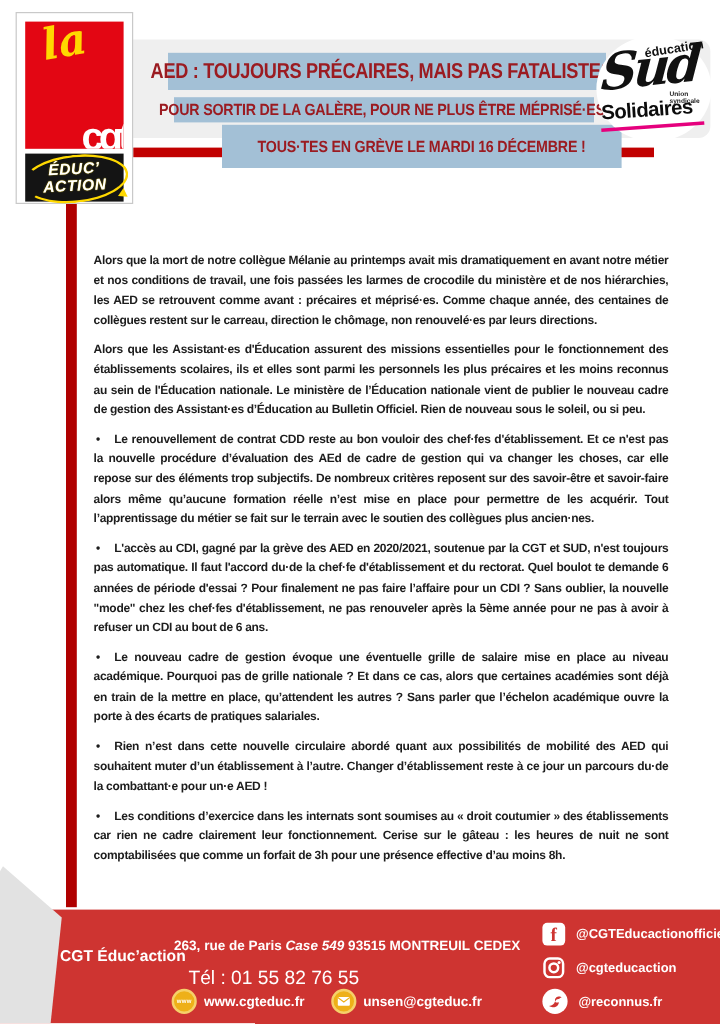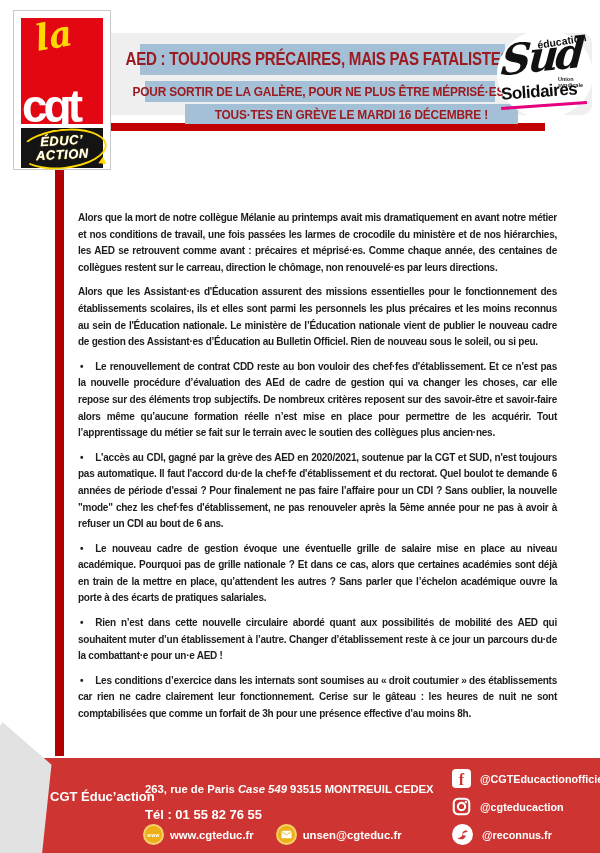--- a/index.html
+++ b/index.html
@@ -4,33 +4,33 @@
 <style>
   html,body{margin:0;padding:0;background:#fff;}
   .page{position:relative;width:600px;height:853px;background:#fff;overflow:hidden;
         font-family:"Liberation Sans",sans-serif;}
 
   
   .band{position:absolute;left:100px;top:33px;width:492px;height:82px;background:#efefef;border-radius:0 10px 10px 0;}
   .hl{position:absolute;background:#a3c0d6;display:flex;align-items:center;justify-content:center;}
   .hl1{left:140px;top:44px;width:365px;height:31px;}
   .hl2{left:145px;top:81px;width:350px;height:21px;}
-  .hl3{left:185px;top:104px;width:333px;height:20px;}
+  .hl3{left:185px;top:104px;width:333px;height:36px;}
   .cond{display:inline-block;transform:scaleX(.84);transform-origin:50% 50%;white-space:nowrap;
         color:#9b1b21;font-weight:bold;}
   .hl1 .cond{font-size:18px;letter-spacing:-.3px;}
   .hl2 .cond,.hl3 .cond{font-size:13.5px;transform:scaleX(.88);letter-spacing:-.2px;}
   .rule{position:absolute;left:100px;top:123px;width:445px;height:8px;background:#c10000;}
 
   
   .cgt{position:absolute;left:13px;top:10px;width:96px;height:158px;background:#fff;border:1px solid #c9c9c9;z-index:6;}
   .cgt-red{position:absolute;left:7px;top:7px;width:82px;height:106px;background:#e30613;overflow:hidden;}
   .cgt-la{position:absolute;left:14px;top:-4px;font-family:"DejaVu Serif",serif;font-style:italic;font-weight:bold;
           font-size:36px;color:#ffd800;transform:rotate(-10deg);}
-  .cgt-cgt{position:absolute;left:1px;bottom:-9px;font-weight:bold;font-size:46px;color:#fff;letter-spacing:-4px;}
+  .cgt-cgt{position:absolute;left:1px;bottom:-9px;font-weight:bold;font-size:33px;color:#fff;letter-spacing:-4px;padding-left:46px;}
   .cgt-blk{position:absolute;left:7px;top:117px;width:82px;height:40px;background:#141414;overflow:visible;}
   .cgt-ring{position:absolute;left:-2px;top:1px;width:84px;height:36px;border:2px solid #ffd800;border-radius:50%;
             transform:rotate(-6deg);border-left-color:transparent;}
   .cgt-arrow{position:absolute;right:-4px;bottom:2px;width:0;height:0;border-left:7px solid #ffd800;
              border-top:4px solid transparent;border-bottom:4px solid transparent;transform:rotate(35deg);}
   .cgt-txt{position:absolute;inset:0;display:flex;flex-direction:column;align-items:center;justify-content:center;
            color:#fff;font-weight:bold;font-style:italic;font-size:13px;line-height:14px;
            text-shadow:0 0 1px #ffd800;transform:rotate(-3deg);letter-spacing:.5px;}
 
   
@@ -52,21 +52,21 @@
   .dot{display:inline-block;padding:0 12px 0 2px;}
 
   
   .footer{position:absolute;left:0;top:758px;width:600px;height:95px;background:#ce3431;color:#fff;z-index:5;}
   .corner{position:absolute;left:0;top:715px;width:62px;height:138px;background:#e2e2e2;z-index:7;
           clip-path:polygon(4% 5%,83% 36%,68% 100%,0 100%,0 8%);}
   .f-org{position:absolute;left:50px;top:31px;font-size:13px;font-weight:bold;}
   .f-line1{position:absolute;left:145px;top:25px;font-size:11.3px;font-weight:bold;}
   .f-line1 .it{font-style:italic;}
   .f-line1 .city{}
-  .f-line2{position:absolute;left:145px;top:49px;font-size:13px;font-weight:bold;}
+  .f-line2{position:absolute;left:157px;top:49px;font-size:16px;font-weight:normal;}
   .f-line3{position:absolute;left:143px;top:66px;display:flex;gap:22px;align-items:center;justify-content:center;}
   .pair{display:flex;align-items:center;gap:6px;font-size:11.3px;font-weight:bold;}
   .coin{width:21px;height:21px;border-radius:50%;background:#eeb018;border:2px solid #f6d06a;box-sizing:border-box;
         display:flex;align-items:center;justify-content:center;}
   .coin .www{font-size:5px;color:#fff;font-weight:bold;letter-spacing:.2px;}
   .soc{position:absolute;left:452px;top:10px;display:flex;flex-direction:column;gap:7px;}
   .soc-row{display:flex;align-items:center;gap:9px;height:21px;}
   .soc-handle{font-size:10.8px;font-weight:bold;}
   .fb{width:19px;height:19px;background:#fff;border-radius:4px;display:flex;align-items:flex-end;justify-content:center;
       color:#ce3431;font-weight:bold;font-size:16px;line-height:17px;font-family:"Liberation Serif",serif;overflow:hidden;}

